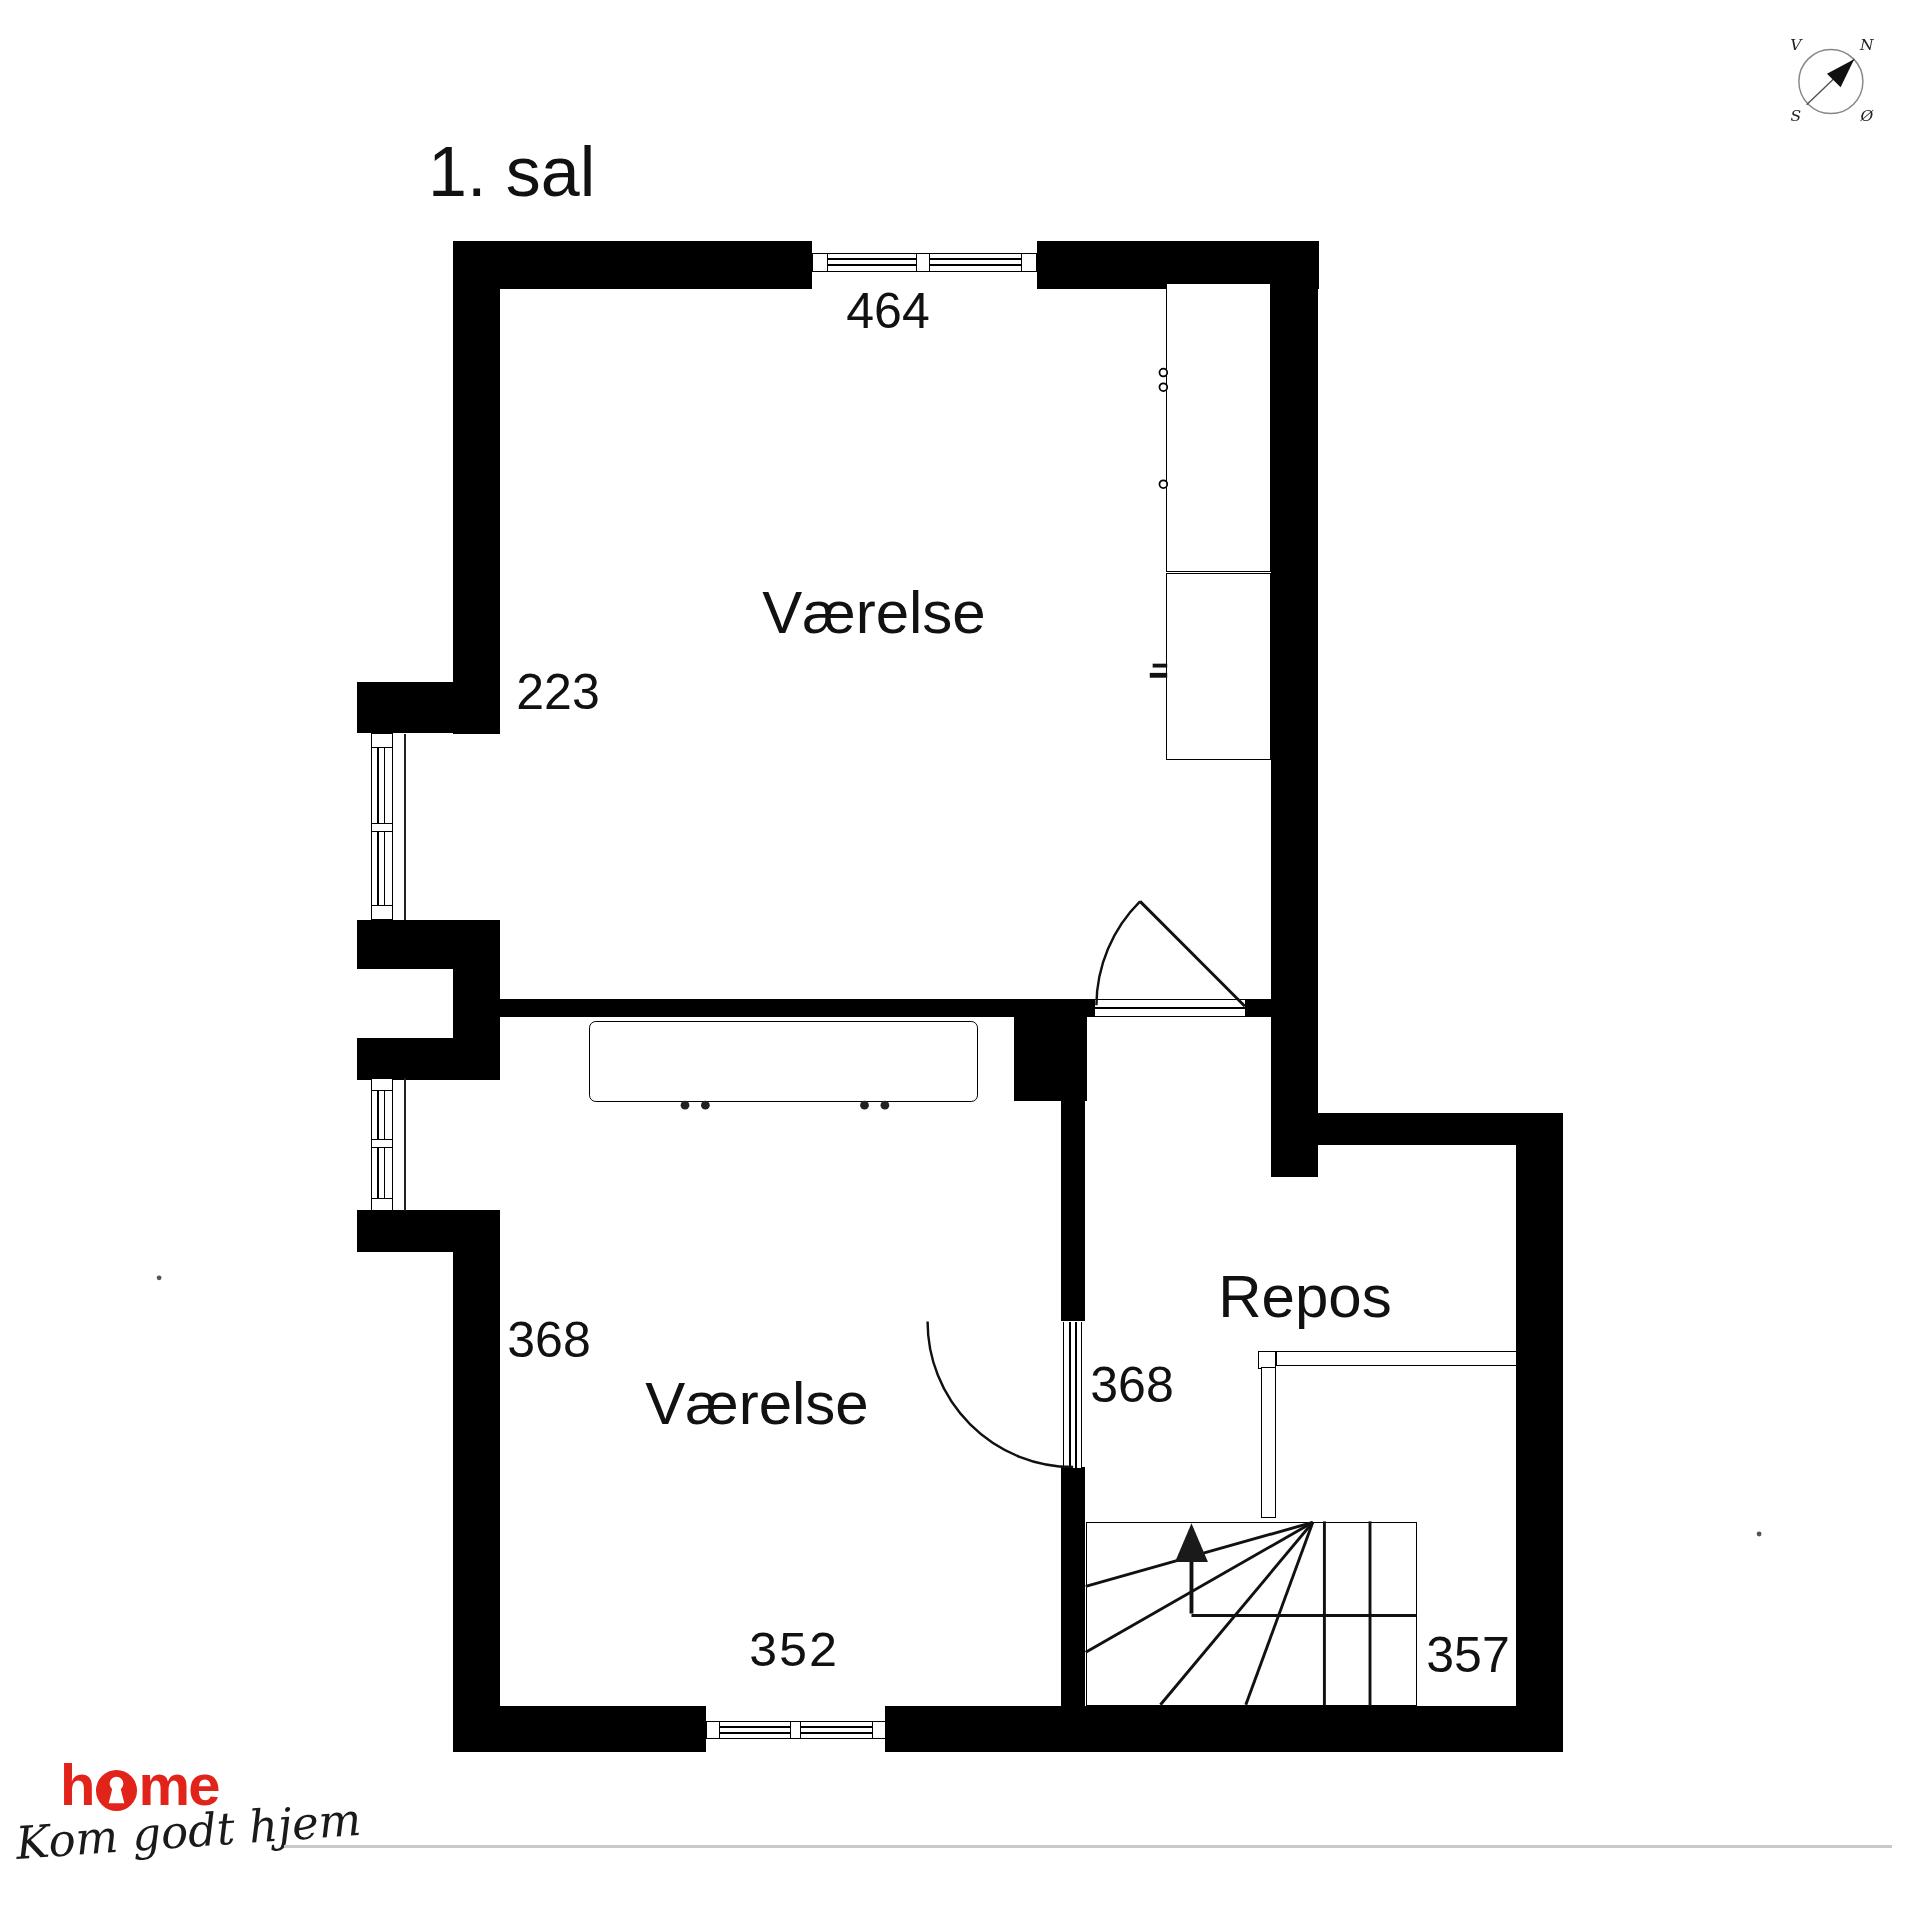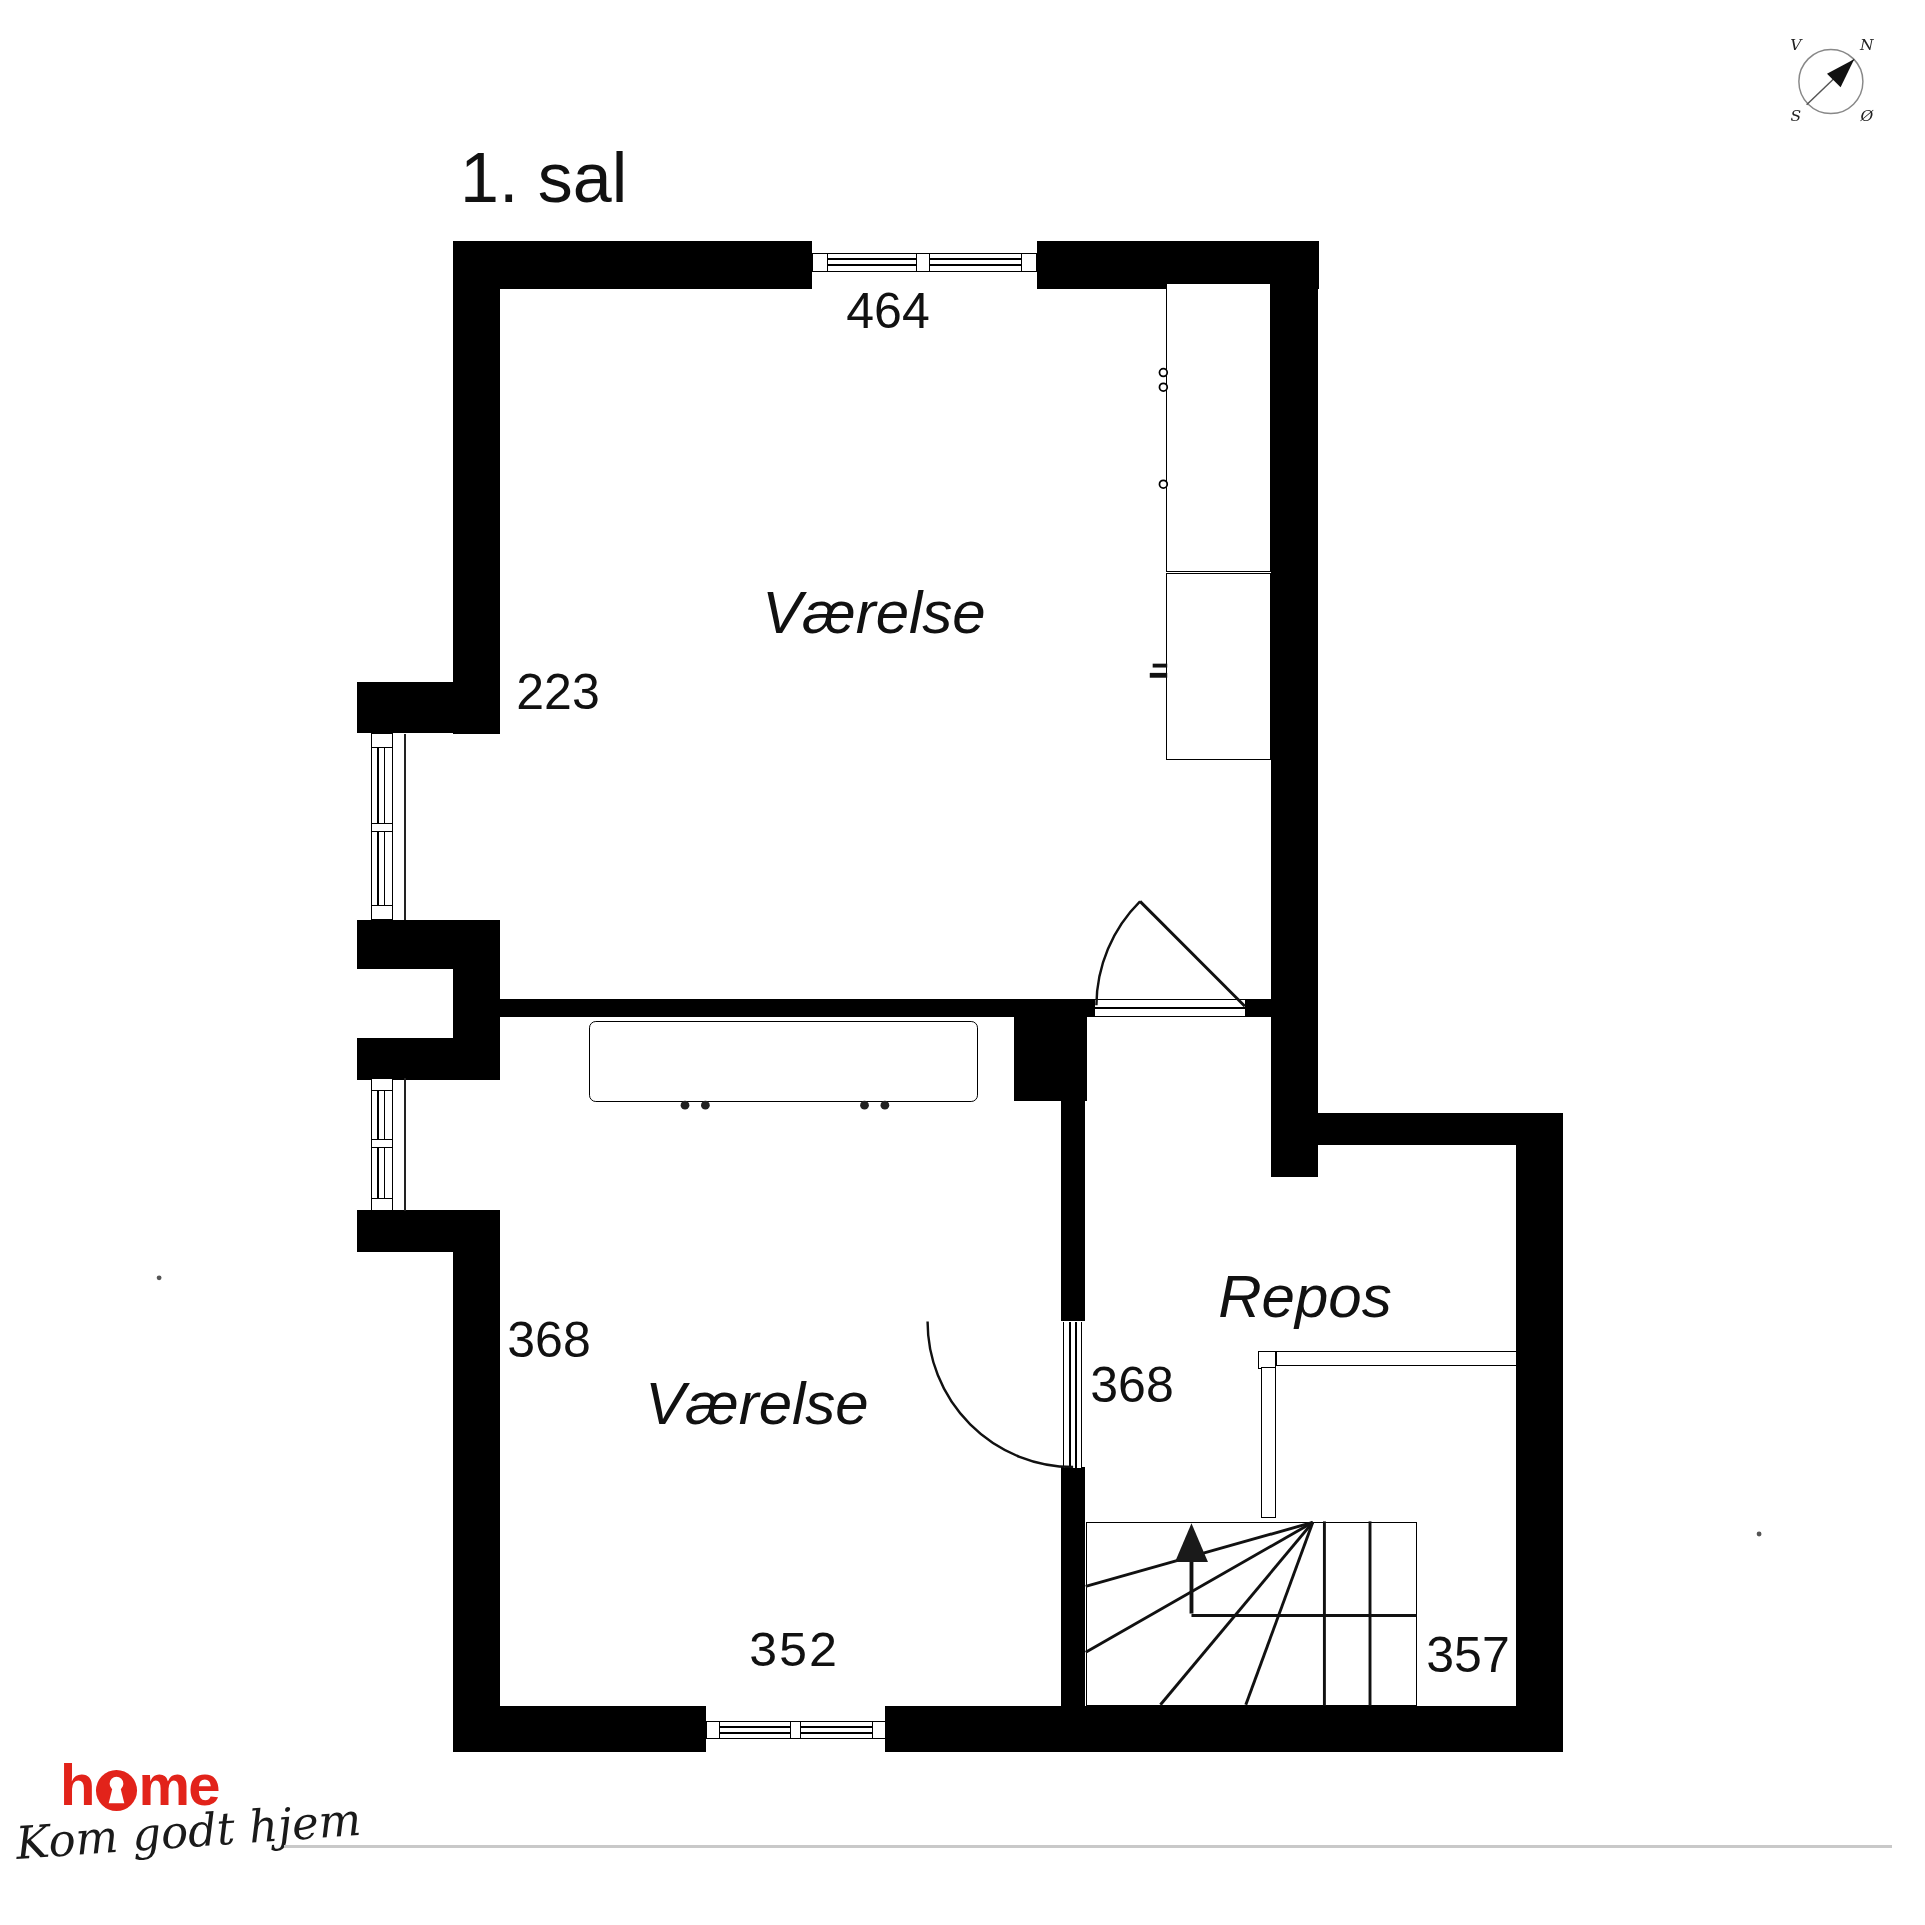--- a/index.html
+++ b/index.html
@@ -1,42 +1,42 @@
 <!DOCTYPE html>
 <html><head>
 <meta charset="utf-8">
 <style>
   html,body{margin:0;padding:0;background:#fff;}
   .canvas{position:relative;width:1925px;height:1925px;background:#ffffff;overflow:hidden;
           font-family:"Liberation Sans",sans-serif;color:#000;}
   .wall{position:absolute;background:#000;}
   .lbl{position:absolute;transform:translate(-50%,-50%);white-space:nowrap;color:#111;}
   .dim{font-size:50px;}
-  .room{font-size:60px;font-style:italic;}
+  .room{font-size:60px;}
   .title{position:absolute;font-size:70px;color:#111;white-space:nowrap;}
   .box{position:absolute;background:#fff;border:1.9px solid #000;box-sizing:border-box;}
   .rounded{border-radius:6.8px;}
   .inner{position:absolute;background:#000;}
   .cap{position:absolute;background:#fff;box-sizing:border-box;}
   .faceline{position:absolute;background:#222;}
   .overlay{position:absolute;left:0;top:0;}
   .rule{position:absolute;background:#c9c9c9;}
   .brand{position:absolute;display:flex;align-items:flex-end;color:#e2231a;
          font-weight:bold;font-size:58px;letter-spacing:-1.9px;line-height:1;}
   .tagline{position:absolute;font-family:"DejaVu Serif",serif;font-style:italic;font-size:45px;
            color:#1a1a1a;transform:rotate(-4deg);transform-origin:left center;white-space:nowrap;}
   .disclaimer{position:absolute;font-size:35px;color:#000;white-space:nowrap;}
   svg text{font-family:"DejaVu Serif",serif;font-style:italic;font-size:16px;fill:#222;}
 </style>
 </head>
 <body>
 
 <div class="canvas">
 
-  <div class="title" style="left:460px;top:132px;margin-top:6px;">1. sal</div>
+  <div class="title" style="left:428px;top:132px;">1. sal</div>
 
   <div class="wall" style="left:453px;top:241px;width:359px;height:48px;"></div>
   <div class="wall" style="left:1037px;top:241px;width:282px;height:48px;"></div>
   <div class="wall" style="left:1271px;top:241px;width:47px;height:936px;"></div>
   <div class="wall" style="left:453px;top:241px;width:47px;height:493px;"></div>
   <div class="wall" style="left:357px;top:682px;width:143px;height:51px;"></div>
   <div class="wall" style="left:357px;top:920px;width:143px;height:49px;"></div>
   <div class="wall" style="left:453px;top:968px;width:47px;height:70px;"></div>
   <div class="wall" style="left:357px;top:1038px;width:143px;height:42px;"></div>
   <div class="wall" style="left:357px;top:1210px;width:143px;height:42px;"></div>

